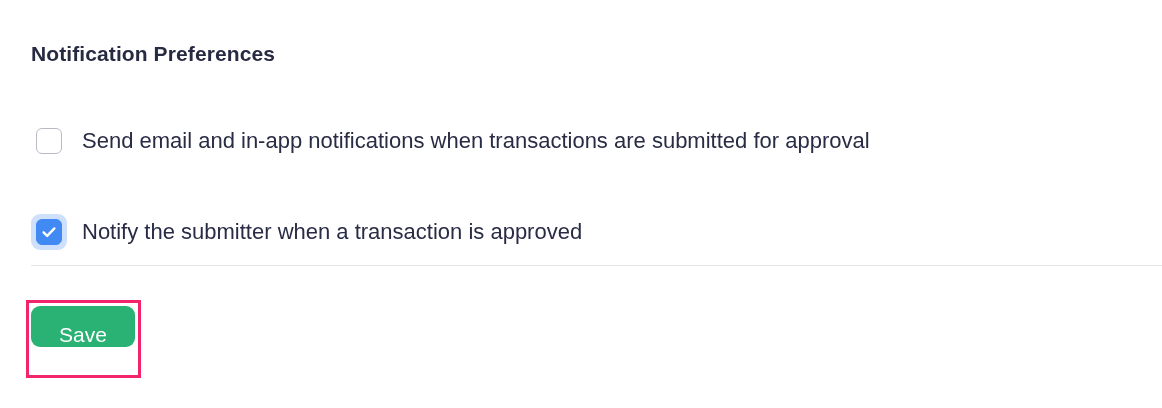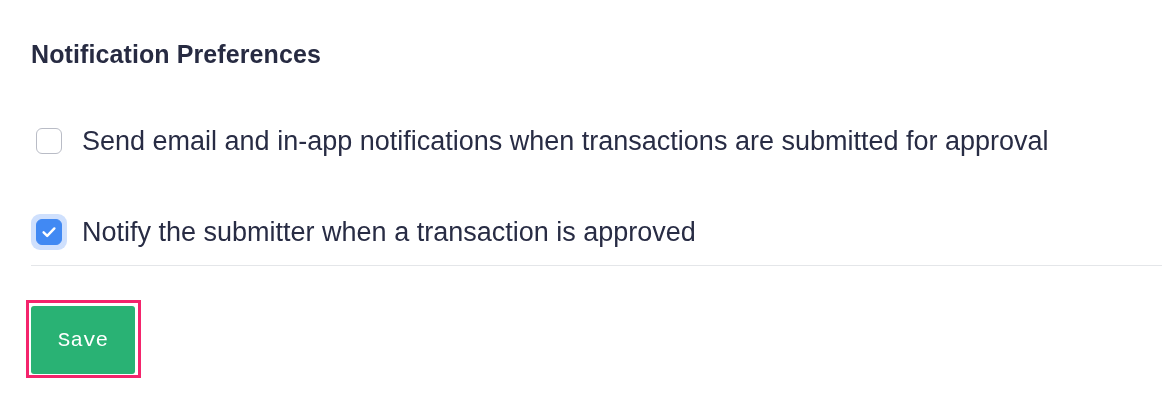--- a/index.html
+++ b/index.html
@@ -23,21 +23,21 @@
     width: 1162px;
     height: 408px;
     background: #ffffff;
   }
 
   
   .section-title {
     position: absolute;
     left: 31px;
     top: 40px;
-    font-size: 25px;
+    font-size: 21px;
     font-weight: bold;
     letter-spacing: 0.1px;
     color: #272b42;
     line-height: 28px;
     white-space: nowrap;
   }
 
   
   .checkbox-row {
     position: absolute;
@@ -76,21 +76,21 @@
     background: #ffffff;
     border: 1.6px solid #b9bcc6;
   }
   .cb-box.checked {
     background: #4189f3;
     border: 1.6px solid #4189f3;
   }
   .cb-box svg { display: block; }
 
   .cb-label {
-    font-size: 27px;
+    font-size: 22px;
     color: #282c44;
     line-height: 26px;
     white-space: nowrap;
     margin-left: 15px;
     text-align: right;
   }
 
   
   .divider {
     position: absolute;
@@ -111,26 +111,26 @@
     border: 3px solid #f4246c;
     box-sizing: border-box;
     background: transparent;
   }
 
   .save-button {
     position: absolute;
     left: 31px;
     top: 306px;
     width: 104px;
-    height: 68px;
+    height: 41px;
     background: #29b274;
     border: none;
-    border-radius: 3px;
+    border-radius: 9px;
     color: #ffffff;
-    font-family: Liberation Mono, monospace;
+    font-family: Liberation Sans, sans-serif;
     font-size: 21px;
     line-height: 57px;
     text-align: center;
     padding: 0;
     cursor: pointer;
   }
 </style>
 </head>
 <body>
 

